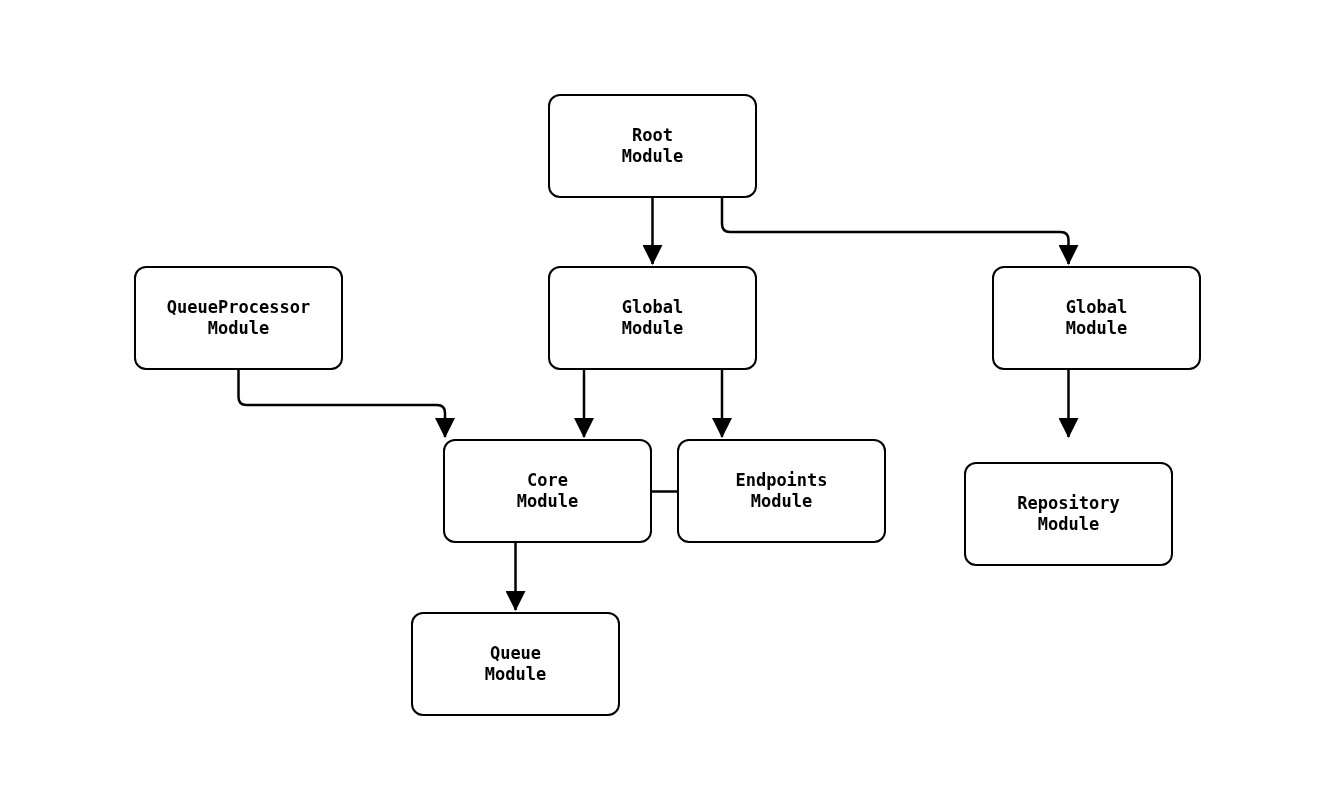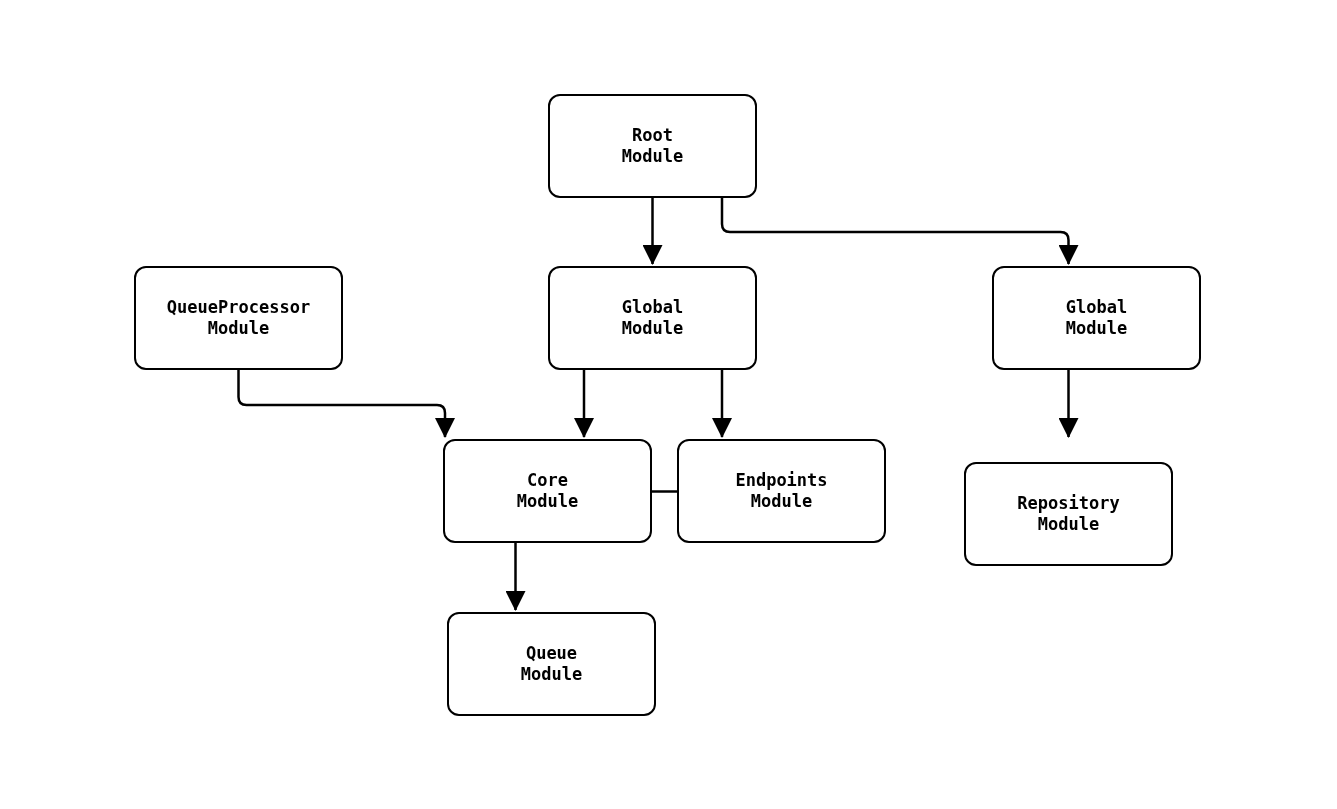--- a/index.html
+++ b/index.html
@@ -41,21 +41,21 @@
     color: #000000;
   }
   
   .node-root          { left: 548px;  top: 94px;  }
   .node-queueprocessor{ left: 134px;  top: 266px; }
   .node-server        { left: 548px;  top: 266px; }
   .node-global        { left: 964px;  top: 266px; margin-left: 28px; }
   .node-core          { left: 411px;  top: 439px; margin-left: 32px; }
   .node-endpoints     { left: 677px;  top: 439px; }
   .node-repository    { left: 964px;  top: 422px; margin-top: 40px; }
-  .node-queue         { left: 411px;  top: 612px; margin-left: 36px; }
+  .node-queue         { left: 411px;  top: 612px; }
 </style>
 </head>
 <body>
 
 <div class="canvas">
 
   <svg class="edges" viewBox="0 0 1337 809" xmlns="http://www.w3.org/2000/svg">
     <defs>
       <marker id="arrow" viewBox="0 0 10 10" refX="9.5" refY="5" markerWidth="8" markerHeight="8" orient="auto" markerUnits="strokeWidth">
         <path d="M0 0 L10 5 L0 10 Z" fill="#000000"></path>

